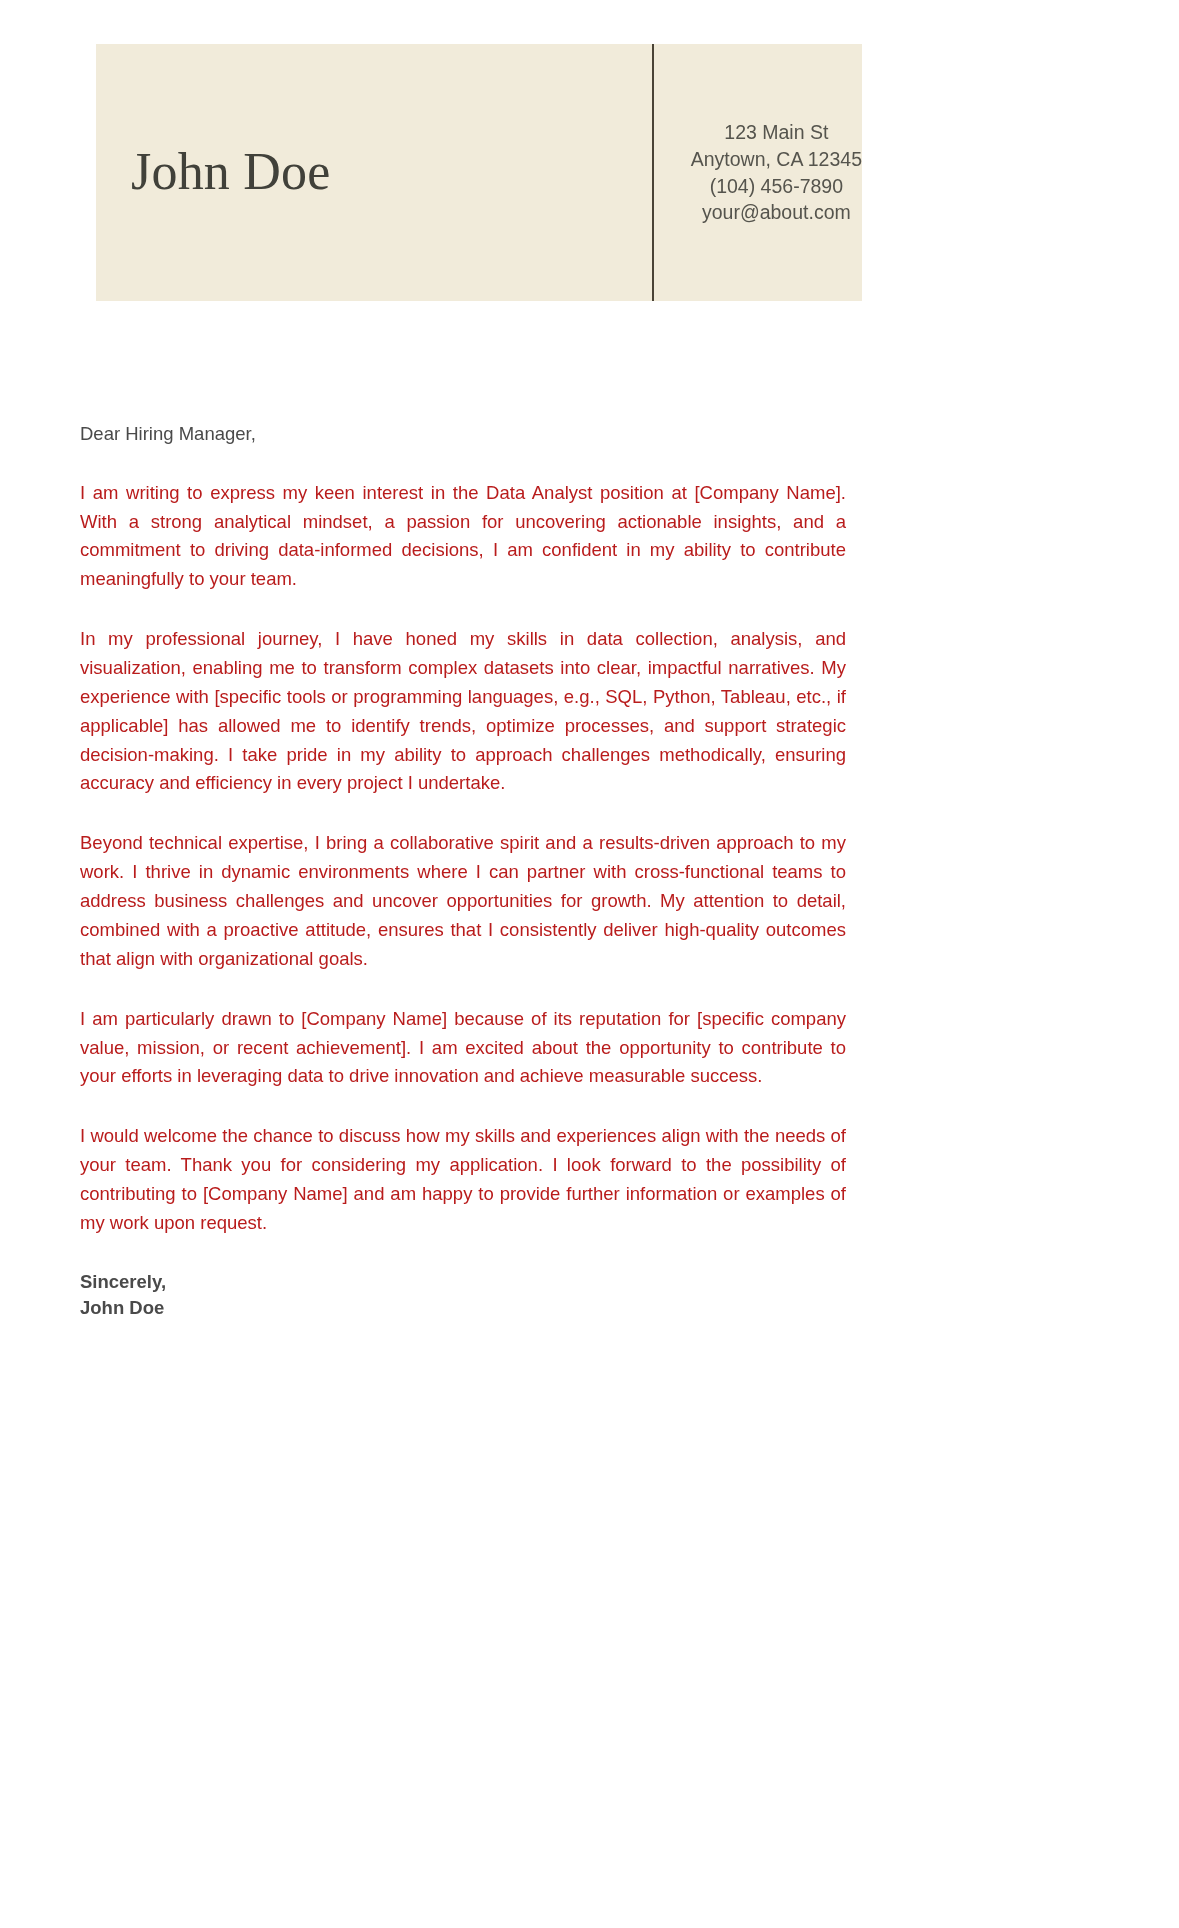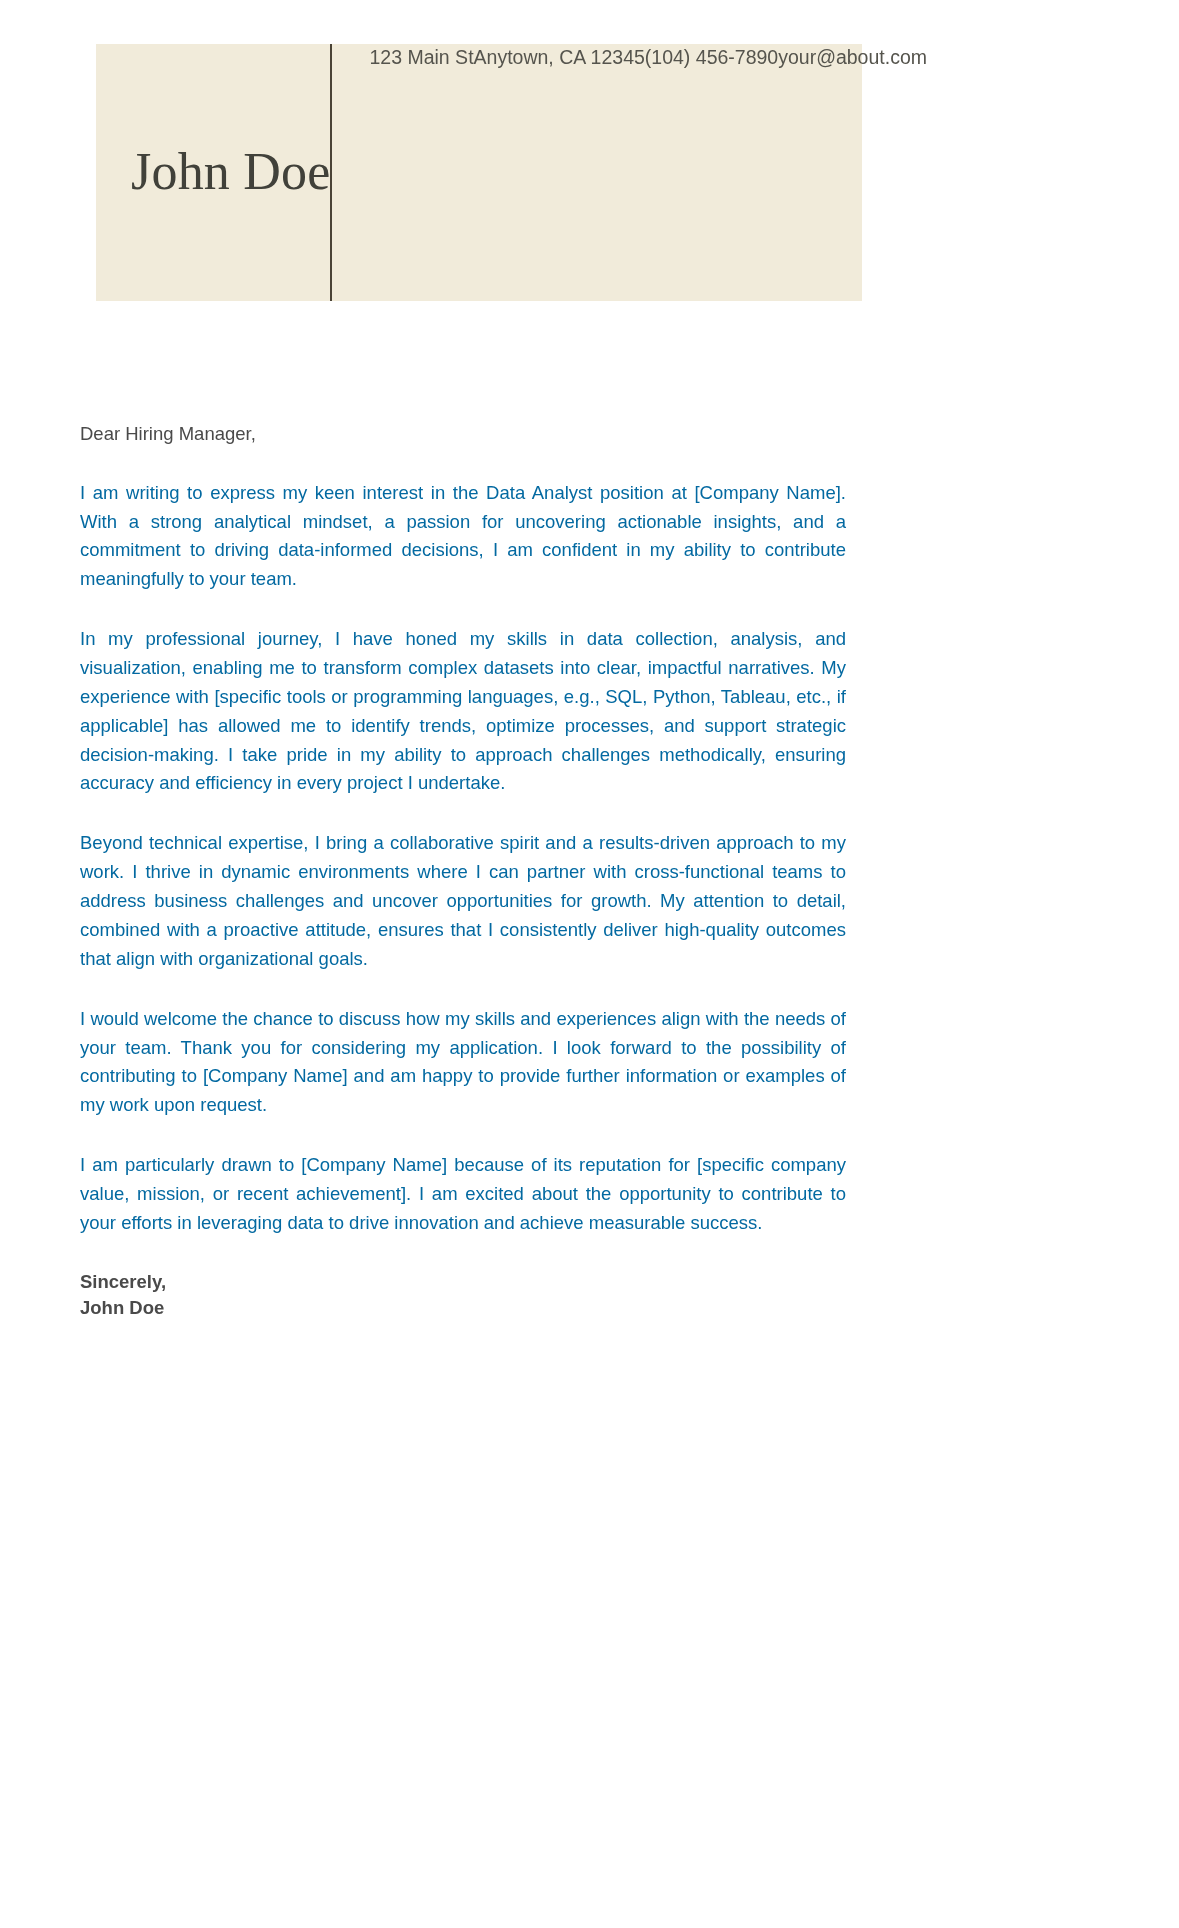--- a/index.html
+++ b/index.html
@@ -56,23 +56,24 @@
   .header-divider {
     width: 2px;
     background: #4a4336;
     flex: 0 0 2px;
     align-self: stretch;
   }
 
   .header-contact-col {
     flex: 1;
     display: flex;
-    flex-direction: row;
+    flex-direction: column;
     justify-content: center;
     padding-left: 37px;
+    align-items: center;
   }
 
   .contact-line {
     font-size: 19.5px;
     line-height: 1.36;
     color: #55544d;
     white-space: nowrap;
   }
 
   
@@ -86,21 +87,21 @@
   .salutation {
     font-size: 18.5px;
     line-height: 1.5;
     color: #4a4a4a;
     margin-bottom: 31px;
   }
 
   .para {
     font-size: 18.5px;
     line-height: 1.56;
-    color: #0369a1;
+    color: #b91c1c;
     text-align: justify;
     margin: 0 0 31px 0;
   }
 
   .para:last-of-type { margin-bottom: 0; }
 
   .closing-block {
     margin-top: 31px;
     font-size: 18.5px;
     line-height: 1.43;
@@ -131,22 +132,22 @@
 
   </div>
 
   <div class="letter-body">
 
     <div class="salutation">Dear Hiring Manager,</div>
 
     <p class="para">I am writing to express my keen interest in the Data Analyst position at [Company Name]. With a strong analytical mindset, a passion for uncovering actionable insights, and a commitment to driving data-informed decisions, I am confident in my ability to contribute meaningfully to your team.</p>
     <p class="para">In my professional journey, I have honed my skills in data collection, analysis, and visualization, enabling me to transform complex datasets into clear, impactful narratives. My experience with [specific tools or programming languages, e.g., SQL, Python, Tableau, etc., if applicable] has allowed me to identify trends, optimize processes, and support strategic decision-making. I take pride in my ability to approach challenges methodically, ensuring accuracy and efficiency in every project I undertake.</p>
     <p class="para">Beyond technical expertise, I bring a collaborative spirit and a results-driven approach to my work. I thrive in dynamic environments where I can partner with cross-functional teams to address business challenges and uncover opportunities for growth. My attention to detail, combined with a proactive attitude, ensures that I consistently deliver high-quality outcomes that align with organizational goals.</p>
+    <p class="para">I am particularly drawn to [Company Name] because of its reputation for [specific company value, mission, or recent achievement]. I am excited about the opportunity to contribute to your efforts in leveraging data to drive innovation and achieve measurable success.</p>
     <p class="para">I would welcome the chance to discuss how my skills and experiences align with the needs of your team. Thank you for considering my application. I look forward to the possibility of contributing to [Company Name] and am happy to provide further information or examples of my work upon request.</p>
-    <p class="para">I am particularly drawn to [Company Name] because of its reputation for [specific company value, mission, or recent achievement]. I am excited about the opportunity to contribute to your efforts in leveraging data to drive innovation and achieve measurable success.</p>
 
     <div class="closing-block">
       <span class="closing-line">Sincerely,</span>
       <span class="closing-line">John Doe</span>
     </div>
 
   </div>
 
 </div>
 

